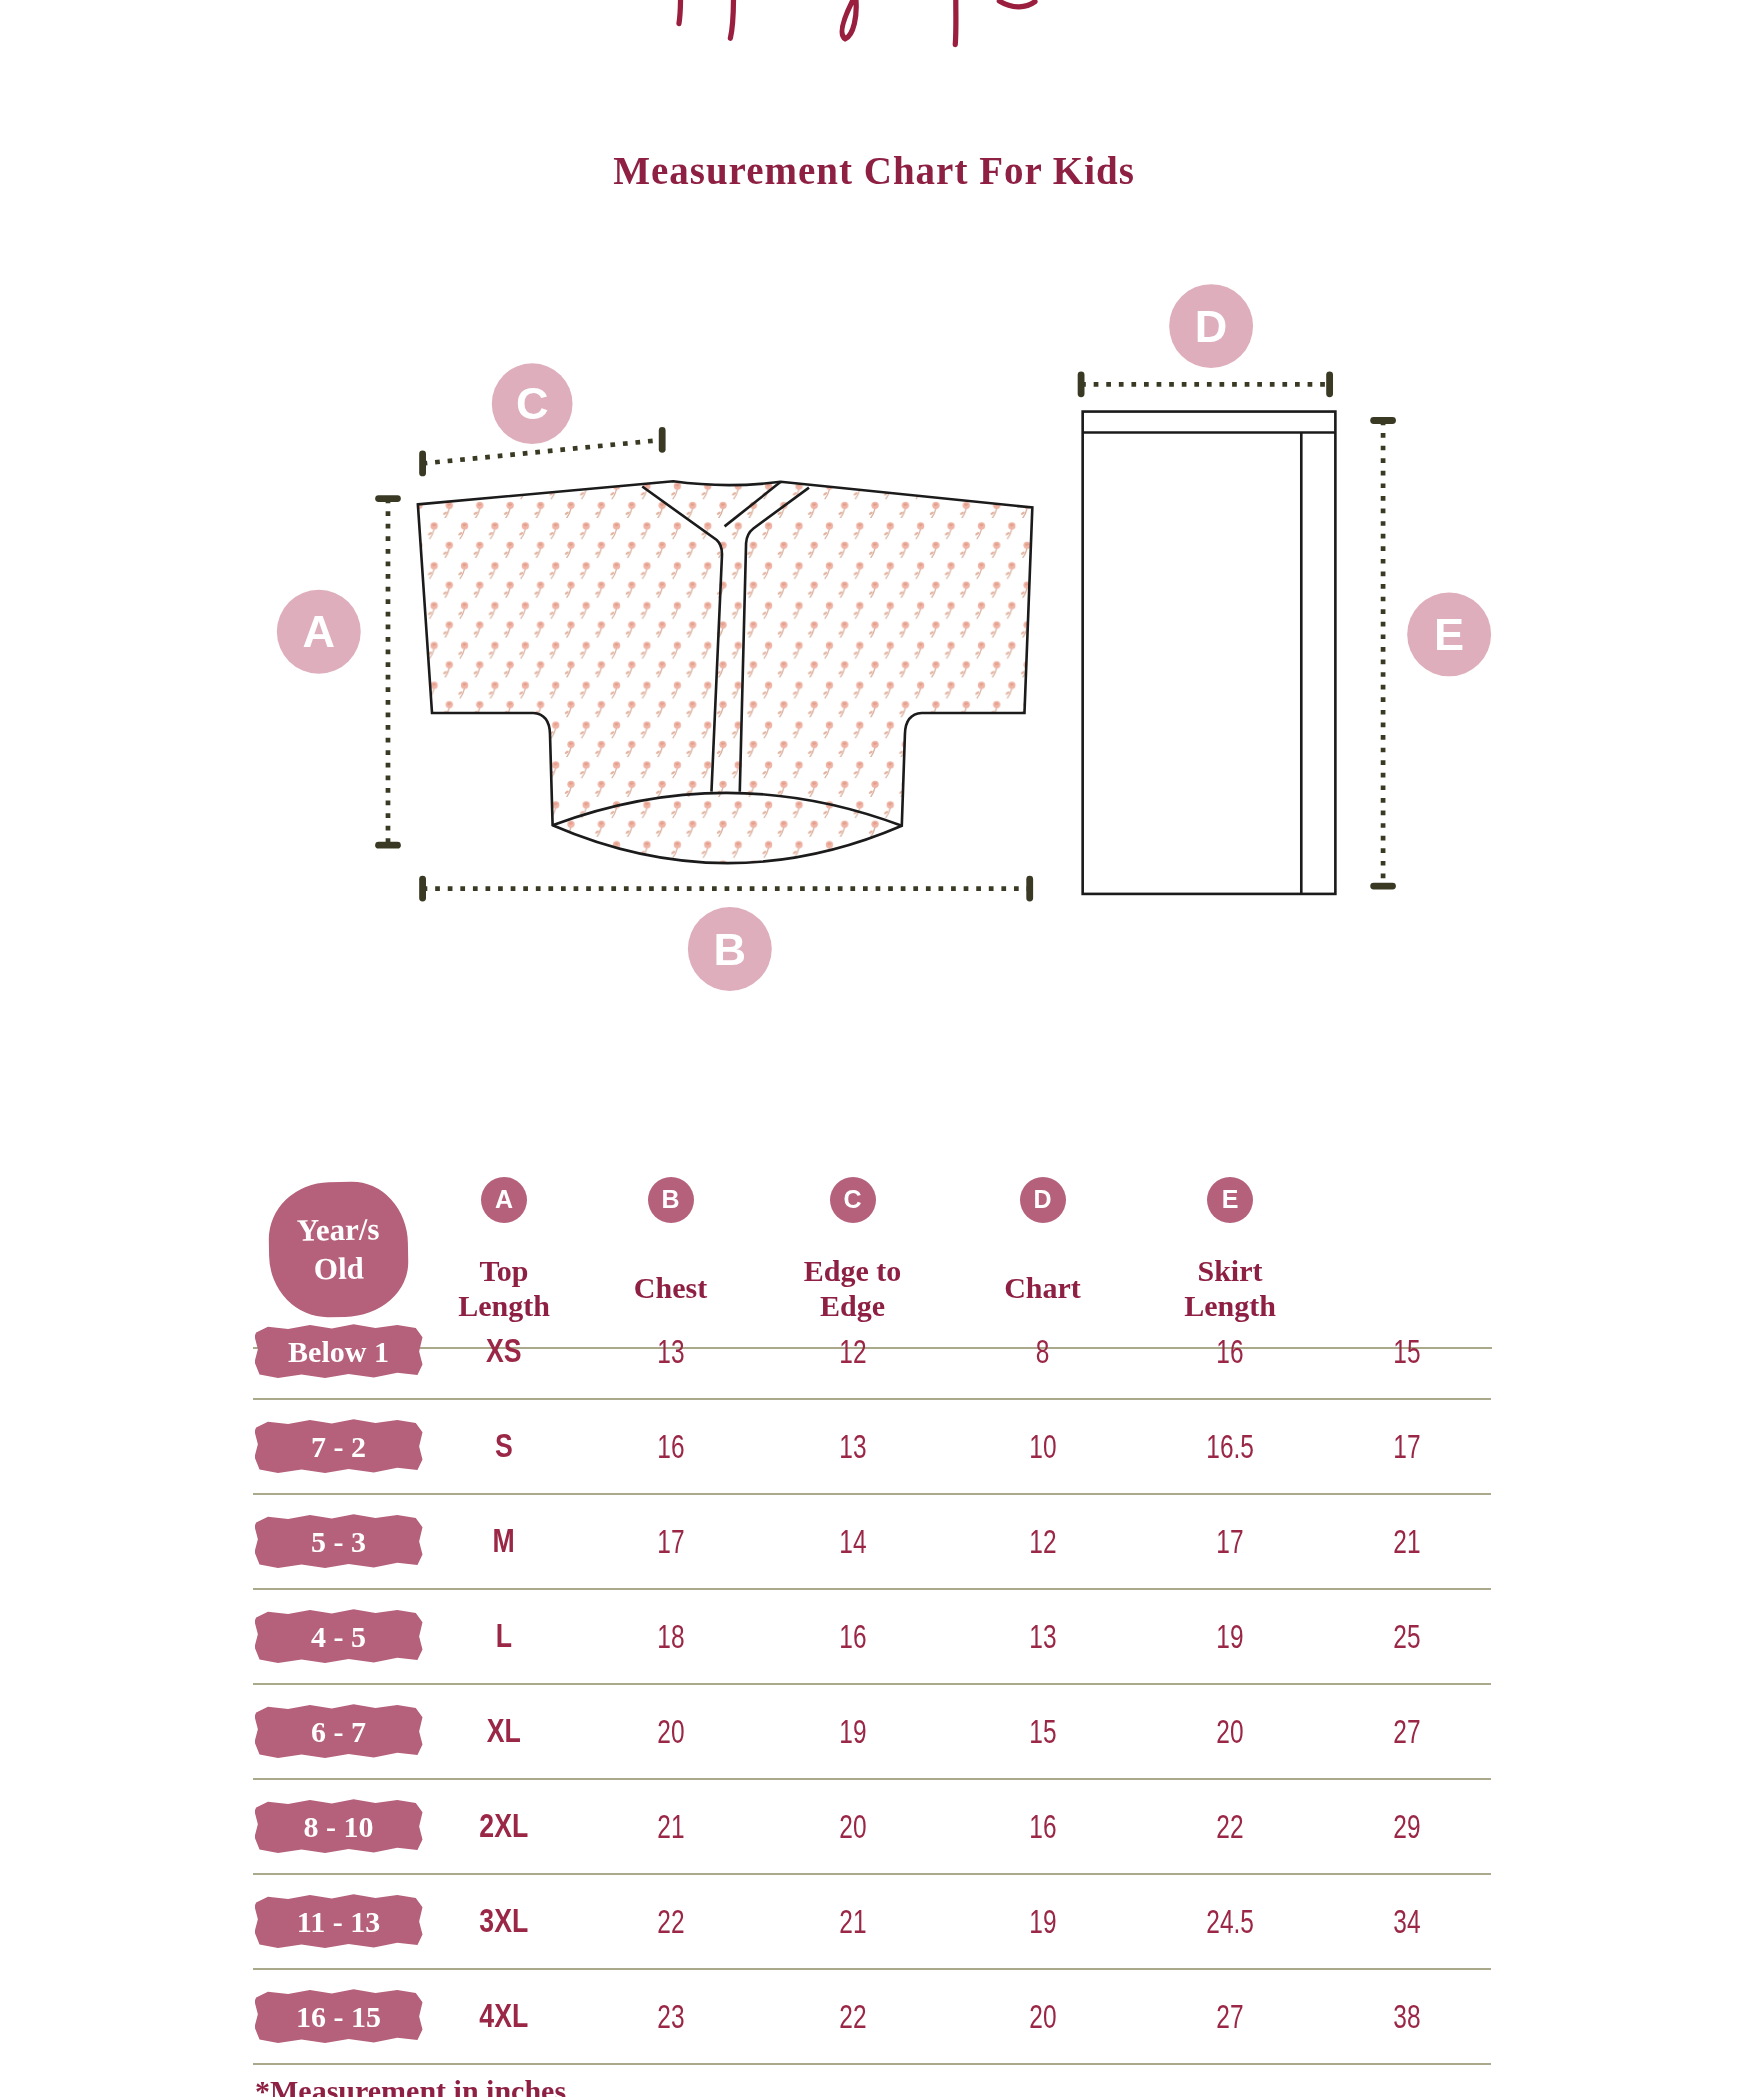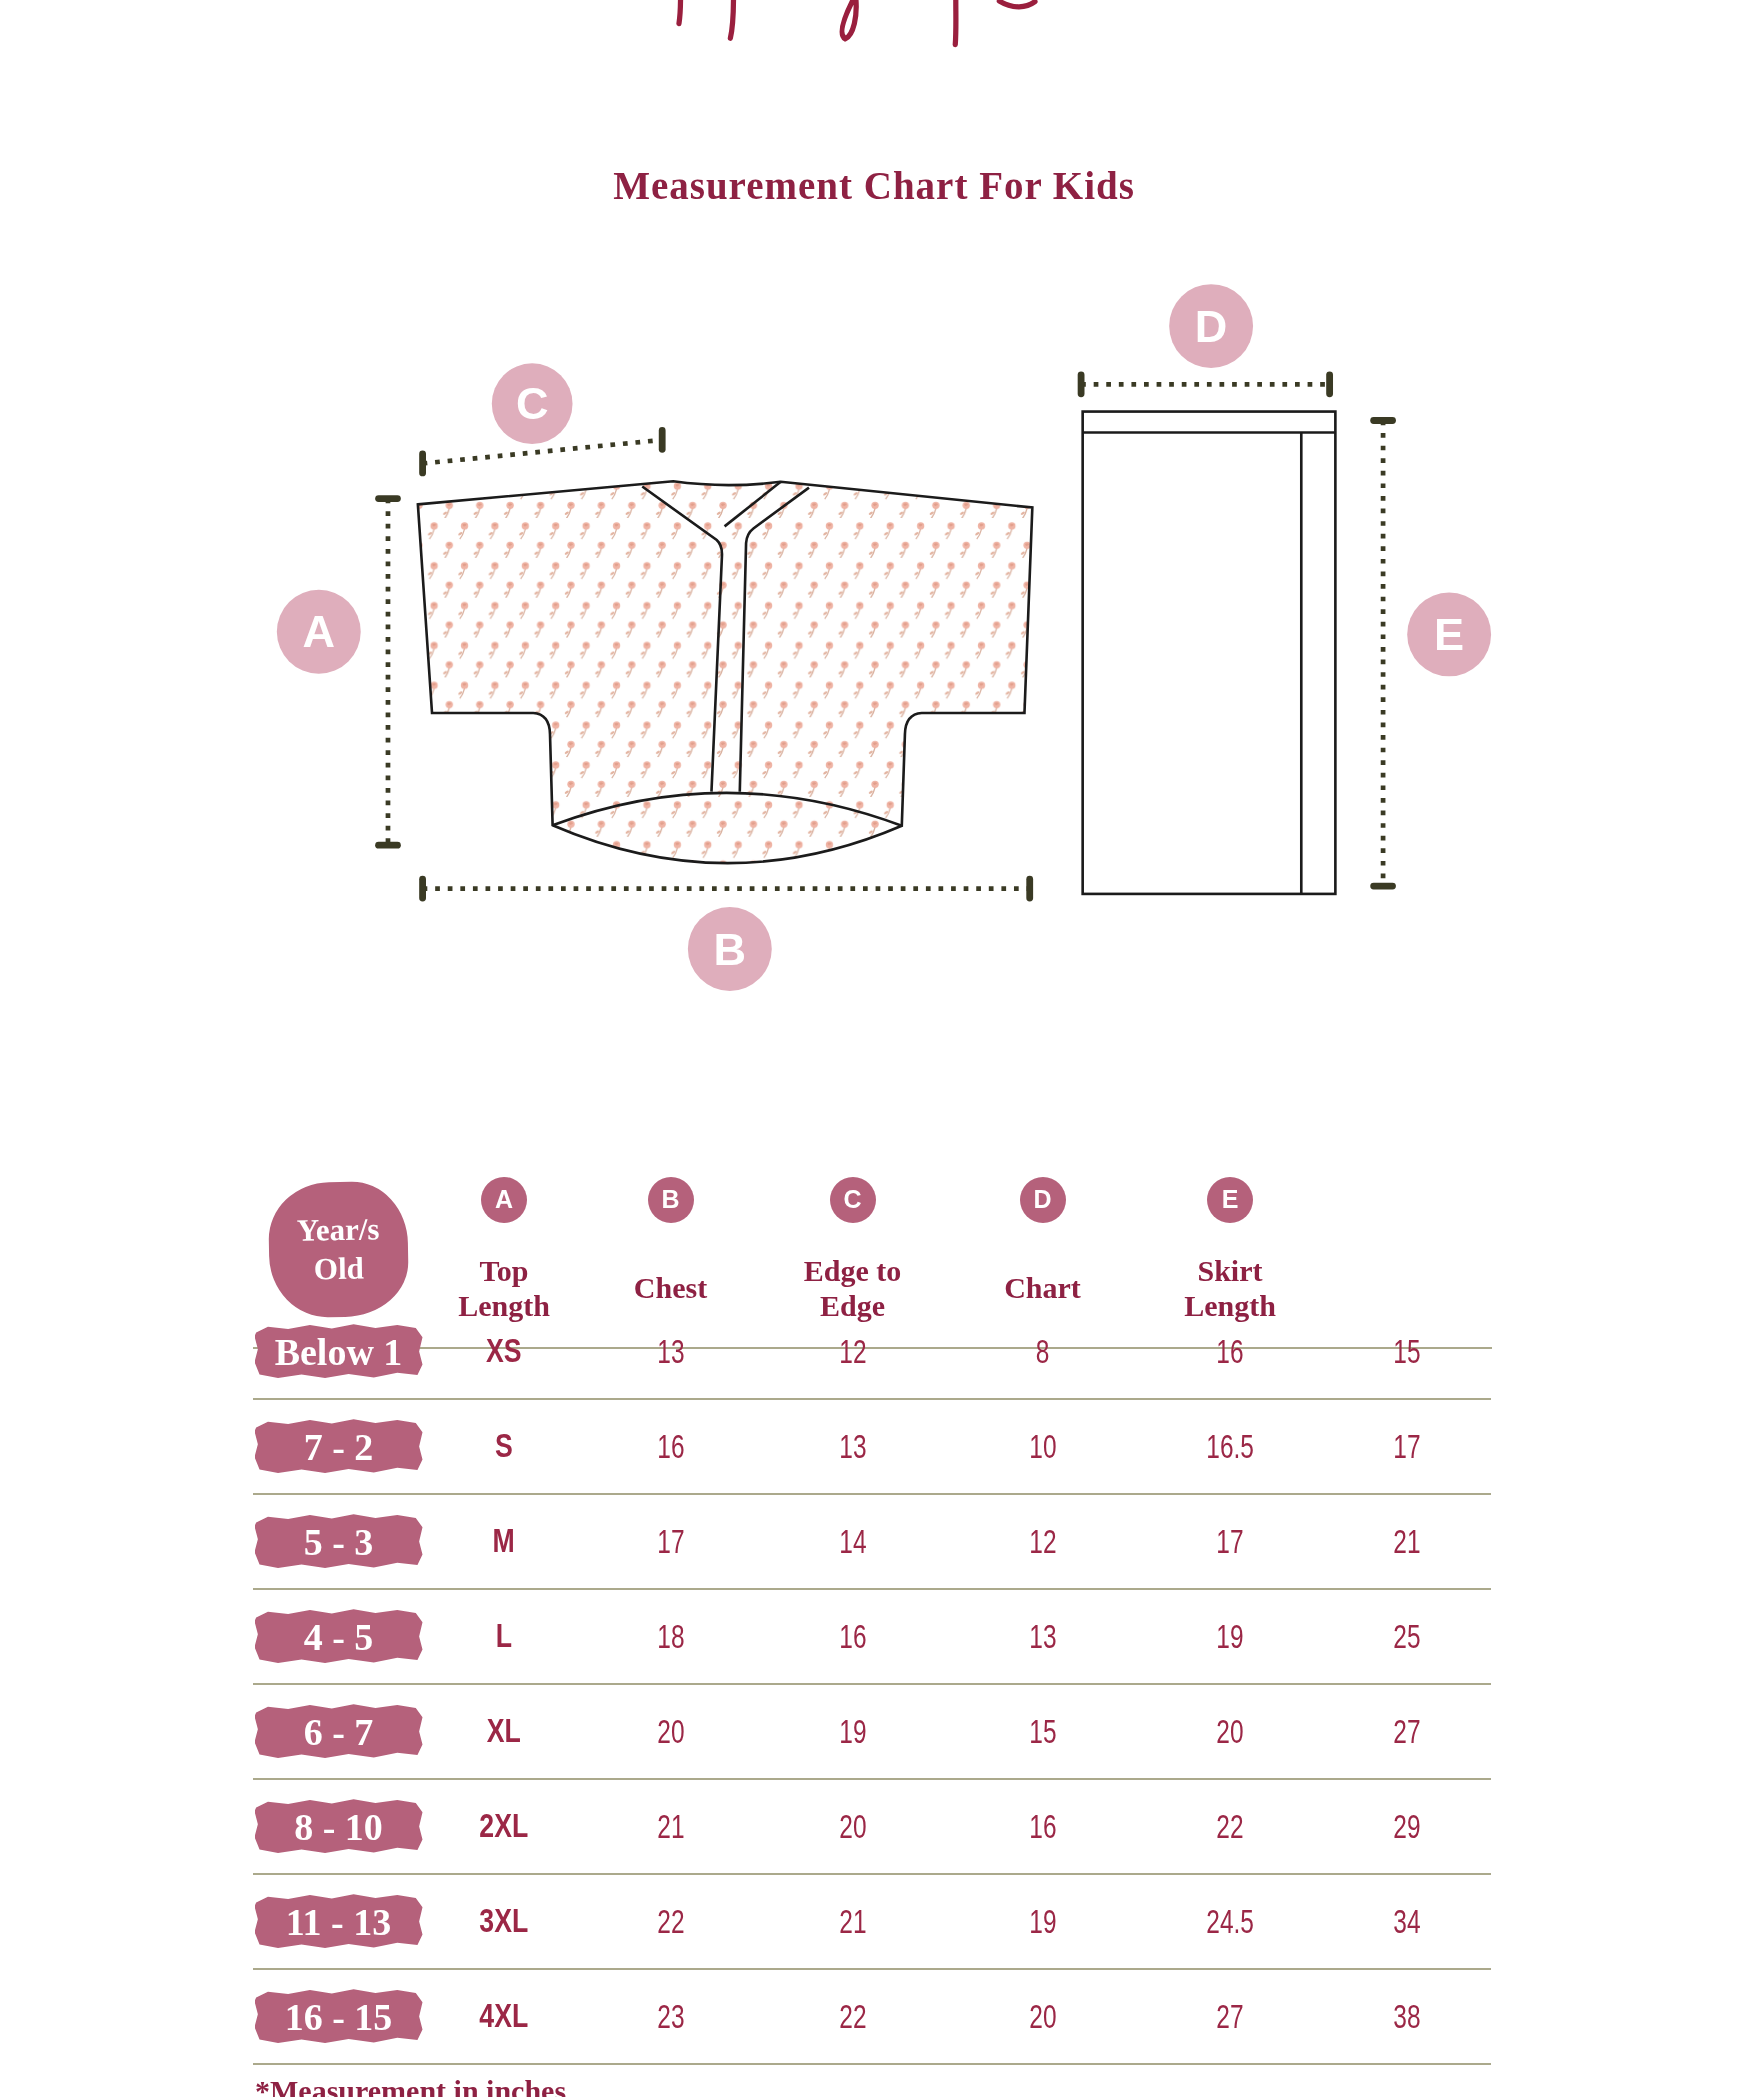--- a/index.html
+++ b/index.html
@@ -15,21 +15,21 @@
   html,body{background:#ffffff;}
   #page{
     position:relative;
     width:1748px;height:2097px;
     background:#ffffff;
     overflow:hidden;
     font-family:"Liberation Serif", serif;
   }
   #artwork{position:absolute;left:0;top:0;}
   #page-title{
-    position:absolute;left:0;top:163px;width:1748px;
+    position:absolute;left:0;top:148px;width:1748px;
     text-align:center;
     font-size:39px;font-weight:700;letter-spacing:1px;
     color:var(--maroon);
   }
   
   .tgrid{
     position:absolute;left:253px;width:1239px;
     display:grid;
     grid-template-columns:171px 160px 173px 191px 189px 186px 168px;
   }
@@ -71,21 +71,21 @@
     height:95px;
     border-bottom:2.1px solid var(--sepline);
     align-items:center;
   }
   .tcell{display:flex;align-items:center;justify-content:center;}
   .row-badge{
     width:168px;height:59px;
     background:var(--rose);
     clip-path:polygon(1% 18%, 8% 8%, 20% 12%, 33% 5%, 46% 11%, 59% 4%, 72% 10%, 85% 5%, 96% 10%, 100% 26%, 98% 50%, 100% 72%, 97% 90%, 85% 86%, 71% 94%, 56% 88%, 42% 95%, 28% 89%, 14% 95%, 3% 89%, 0% 68%, 2% 46%, 0% 24%);
     display:flex;align-items:center;justify-content:center;
-    color:#fff;font-size:38px;font-weight:700;
+    color:#fff;font-size:30px;font-weight:700;
   }
   .size-val{
     font-family:"Liberation Sans",sans-serif;
     font-size:32.5px;font-weight:700;color:var(--num);
     transform:scaleX(0.82);
   }
   .num-val{
     font-family:"Liberation Sans",sans-serif;
     font-size:34px;font-weight:400;color:var(--num);
     transform:scaleX(0.72);

